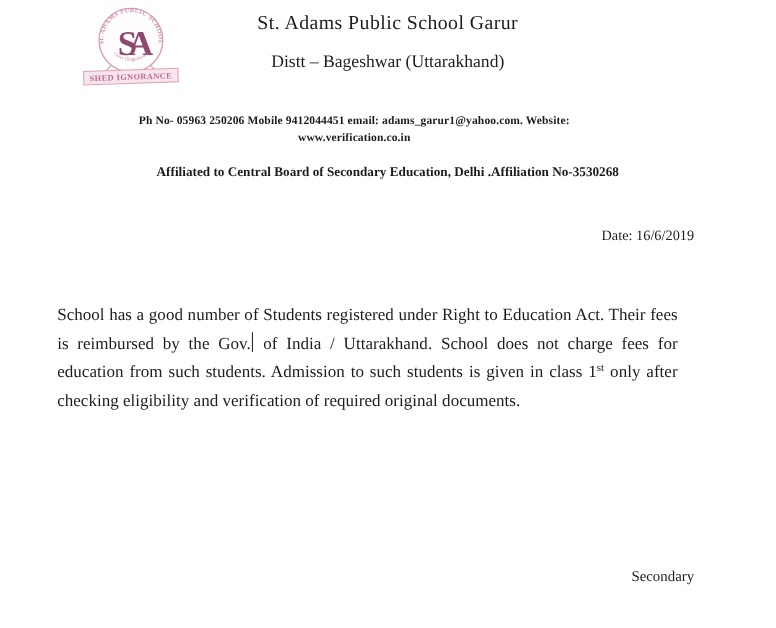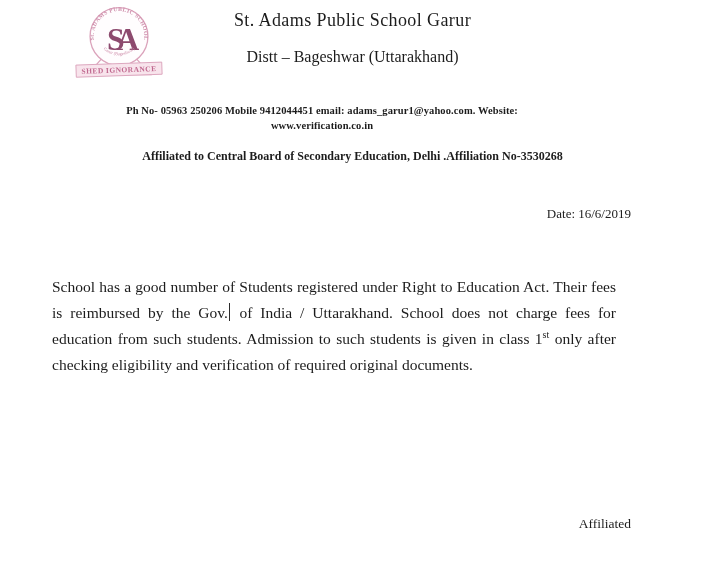--- a/index.html
+++ b/index.html
@@ -76,15 +76,15 @@
   </div>
 
   <div class="affiliation">Affiliated to Central Board of Secondary Education, Delhi .Affiliation No-3530268</div>
 
   <div class="date-line">Date: 16/6/2019</div>
 
   <div class="letter-body">
     <p>School has a good number of Students registered under Right to Education Act. Their fees is reimbursed by the Gov.<span class="text-caret"></span> of India / Uttarakhand. School does not charge fees for education from such students. Admission to such students is given in class 1<sup>st</sup> only after checking eligibility and verification of required original documents.</p>
   </div>
 
-  <div class="signature">Affiliated</div>
+  <div class="signature">Secondary</div>
 
 </div>
 
 </body></html>

